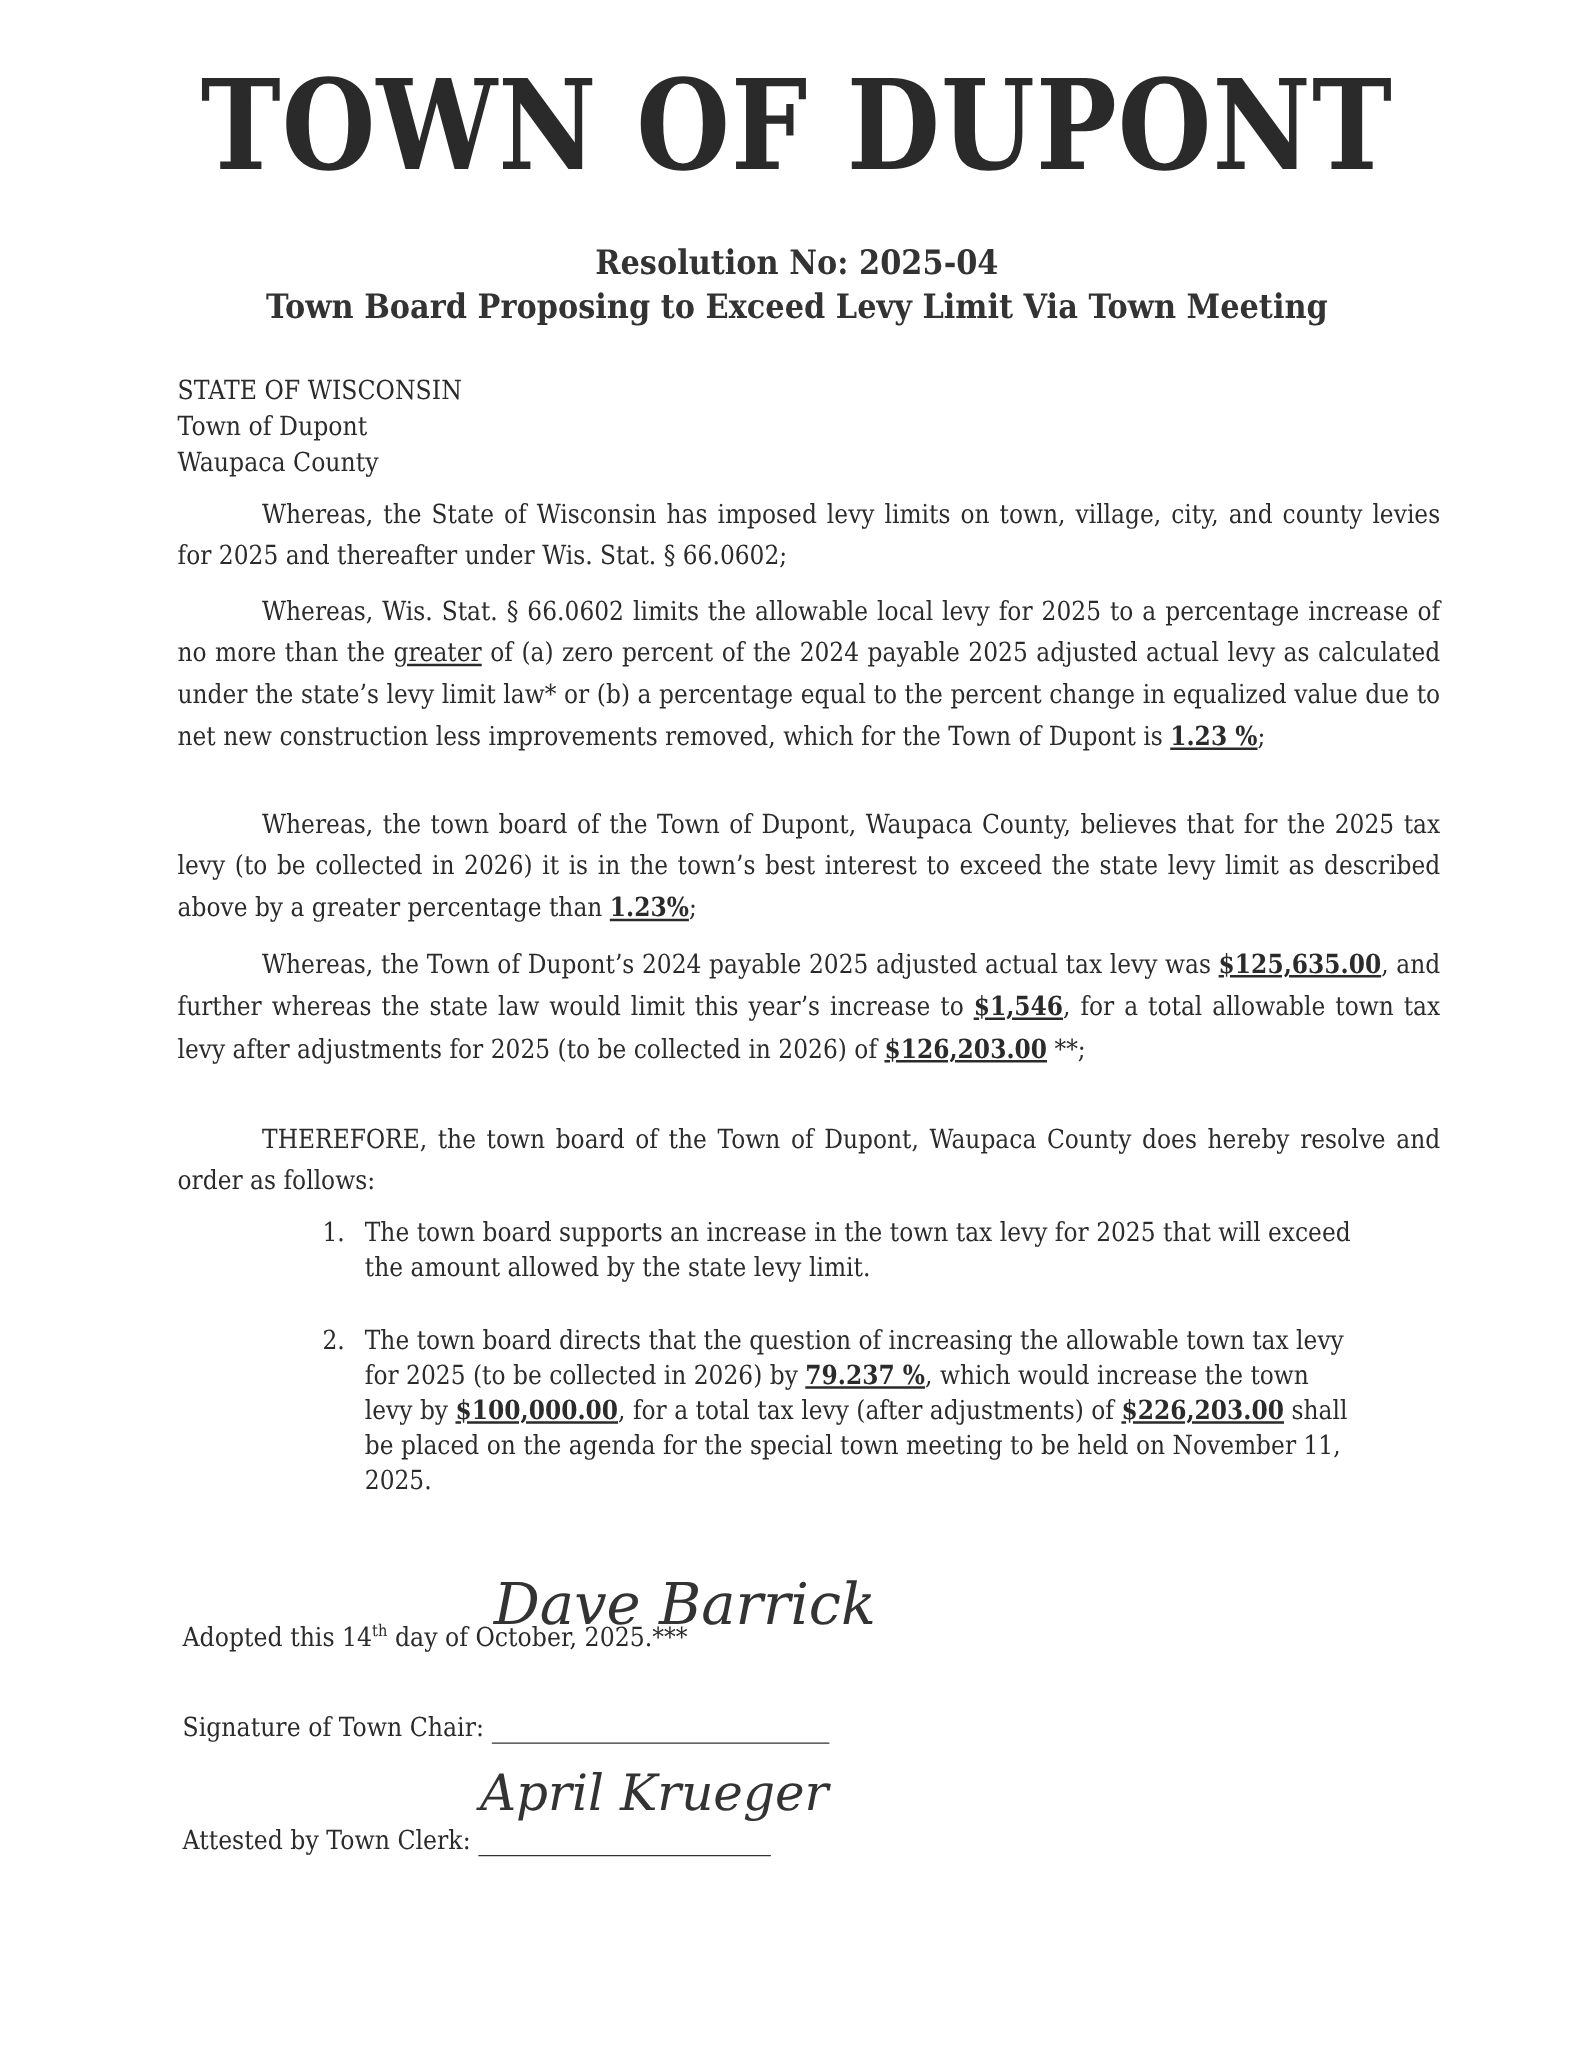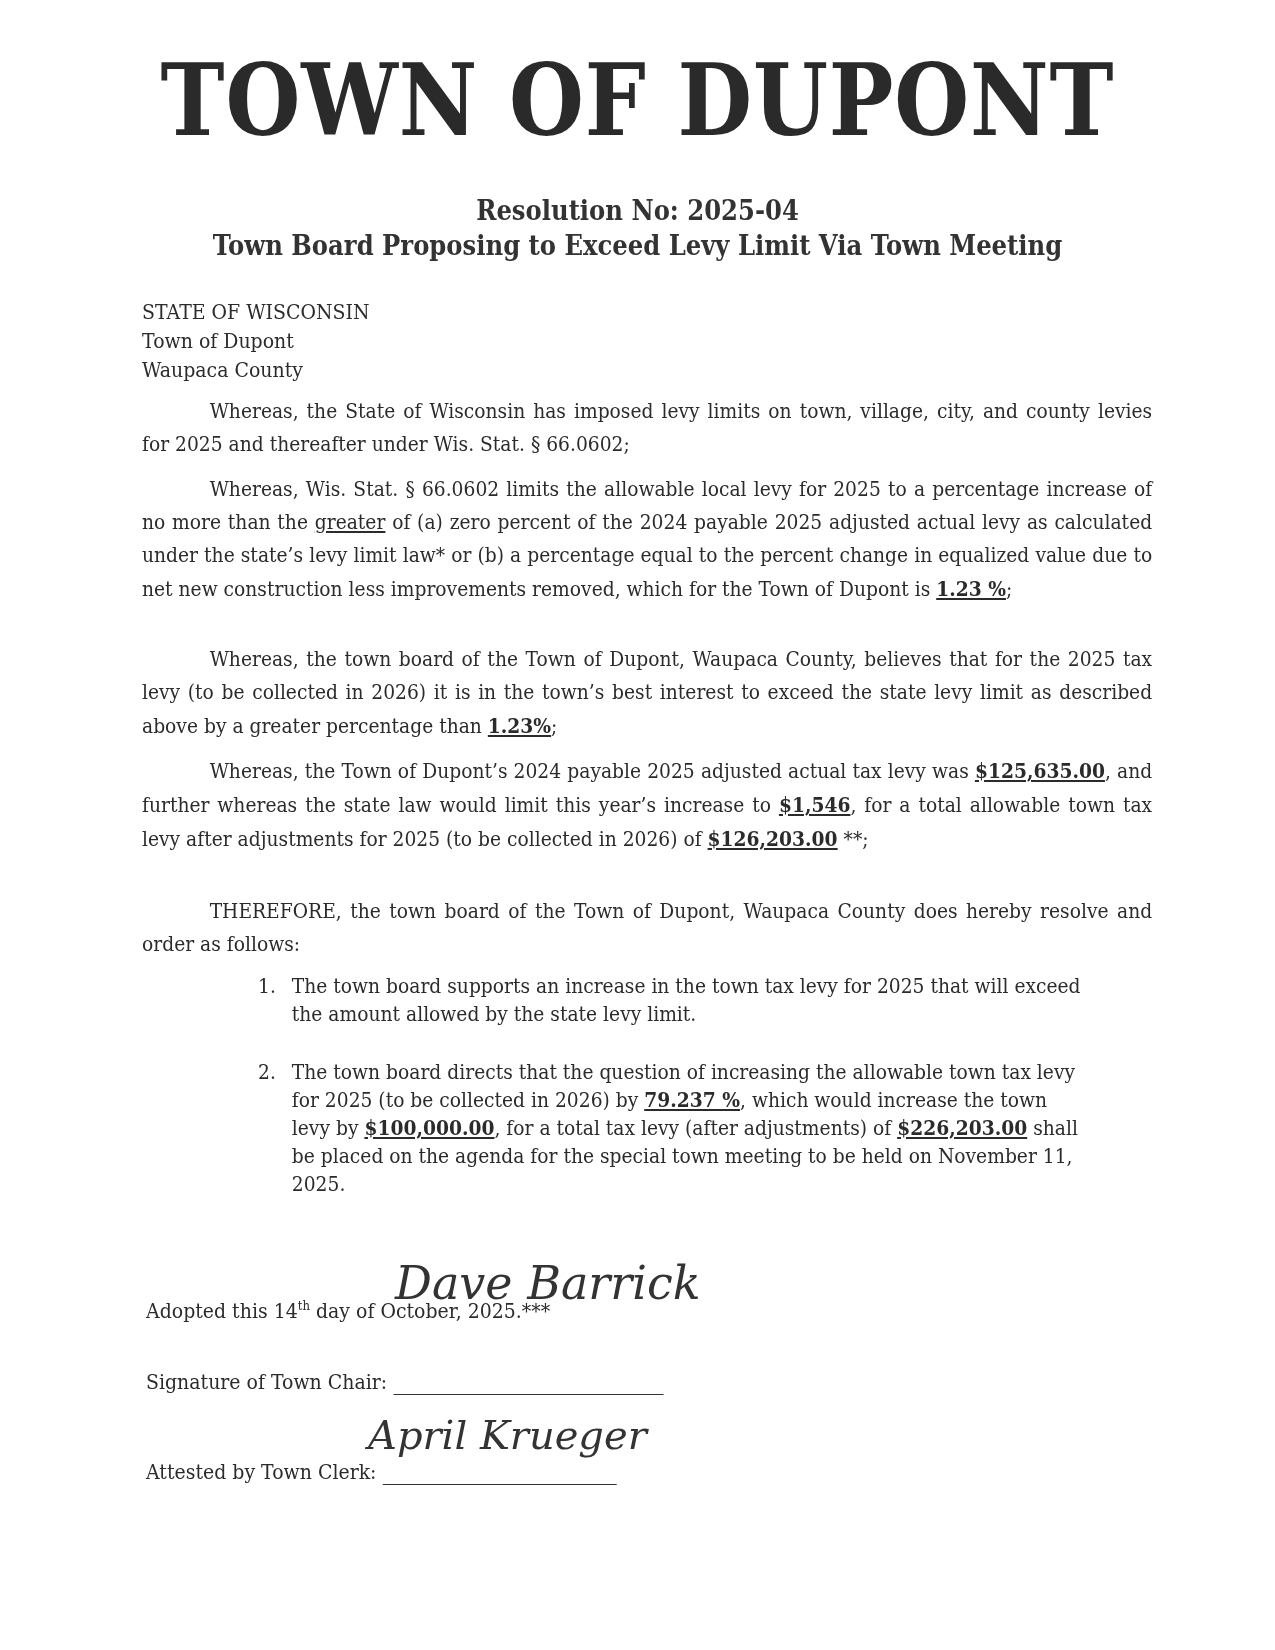--- a/index.html
+++ b/index.html
@@ -108,13 +108,13 @@
 <div class="sig-row" style="top:1370px;">
   <span>Signature of Town Chair:</span>
   <span class="sig-line" style="width:300px;">&nbsp;</span>
 </div>
 <div class="signature" style="left:395px; top:1256px;">Dave Barrick</div>
 
 <div class="sig-row" style="top:1460px;">
   <span>Attested by Town Clerk:</span>
   <span class="sig-line" style="width:260px;">&nbsp;</span>
 </div>
-<div class="signature" style="left:368px; top:1412px; font-size:40px;">April Krueger</div>
+<div class="signature" style="left:384px; top:1412px; font-size:40px;">April Krueger</div>
 
 </body></html>

